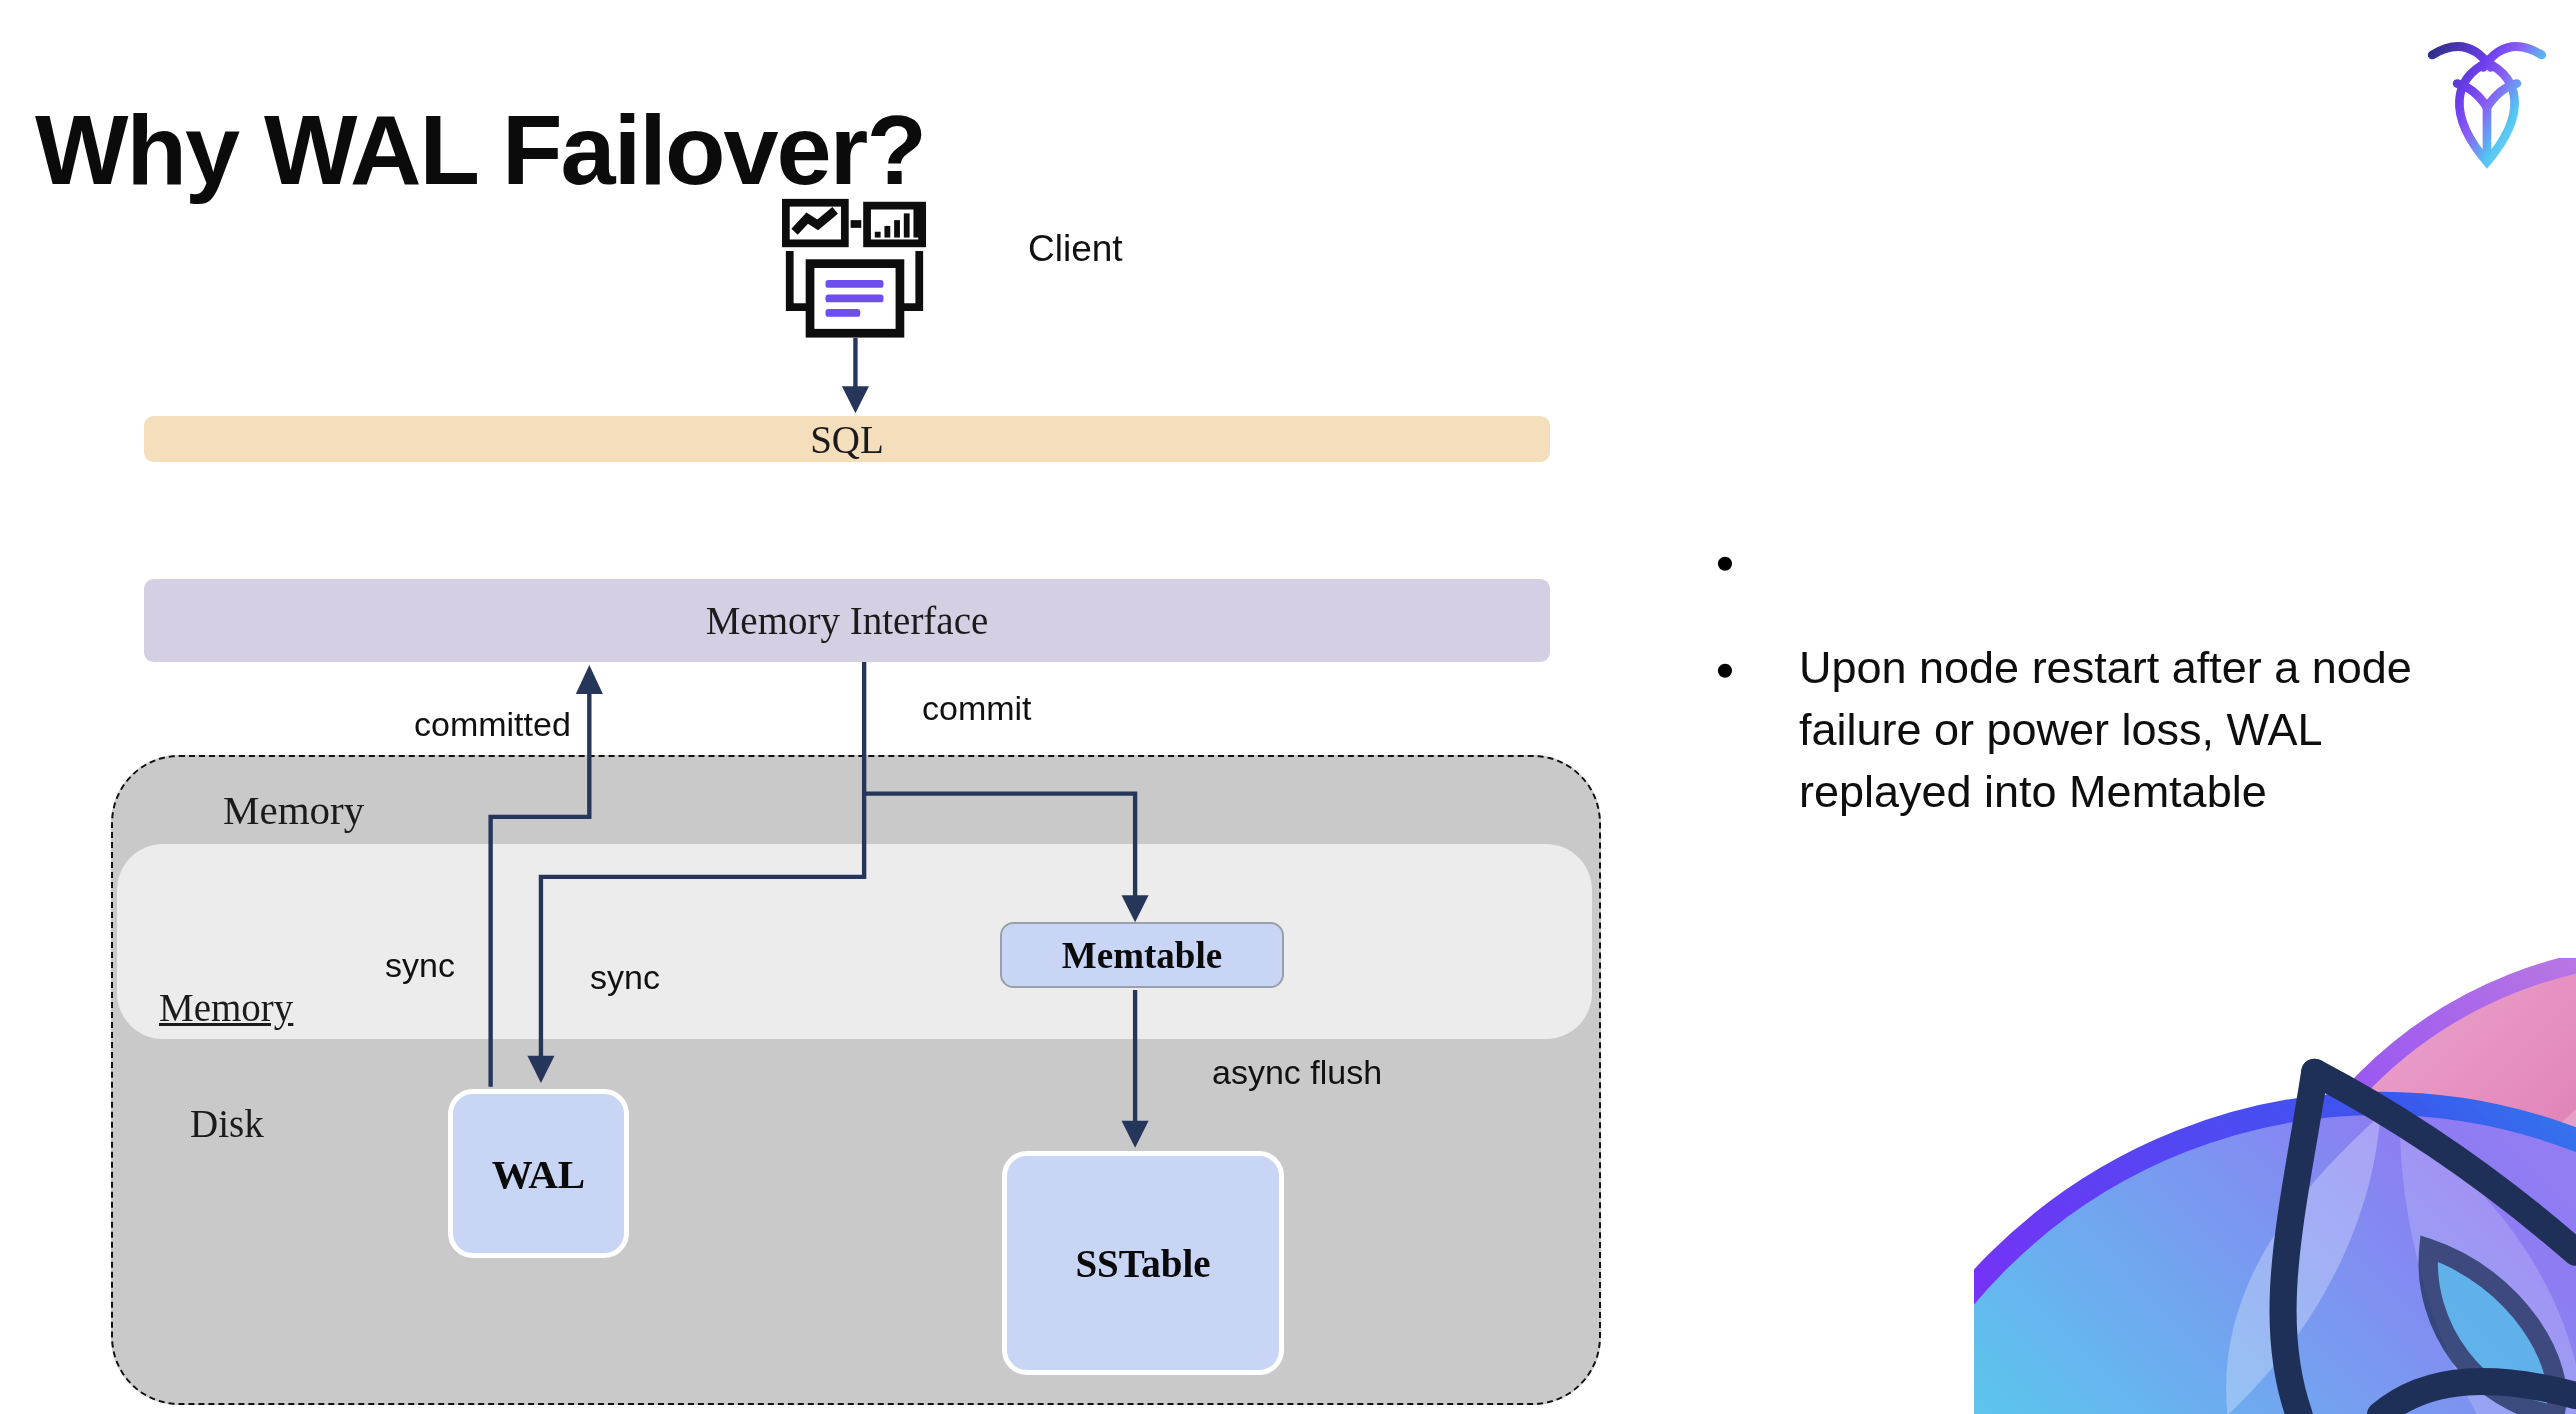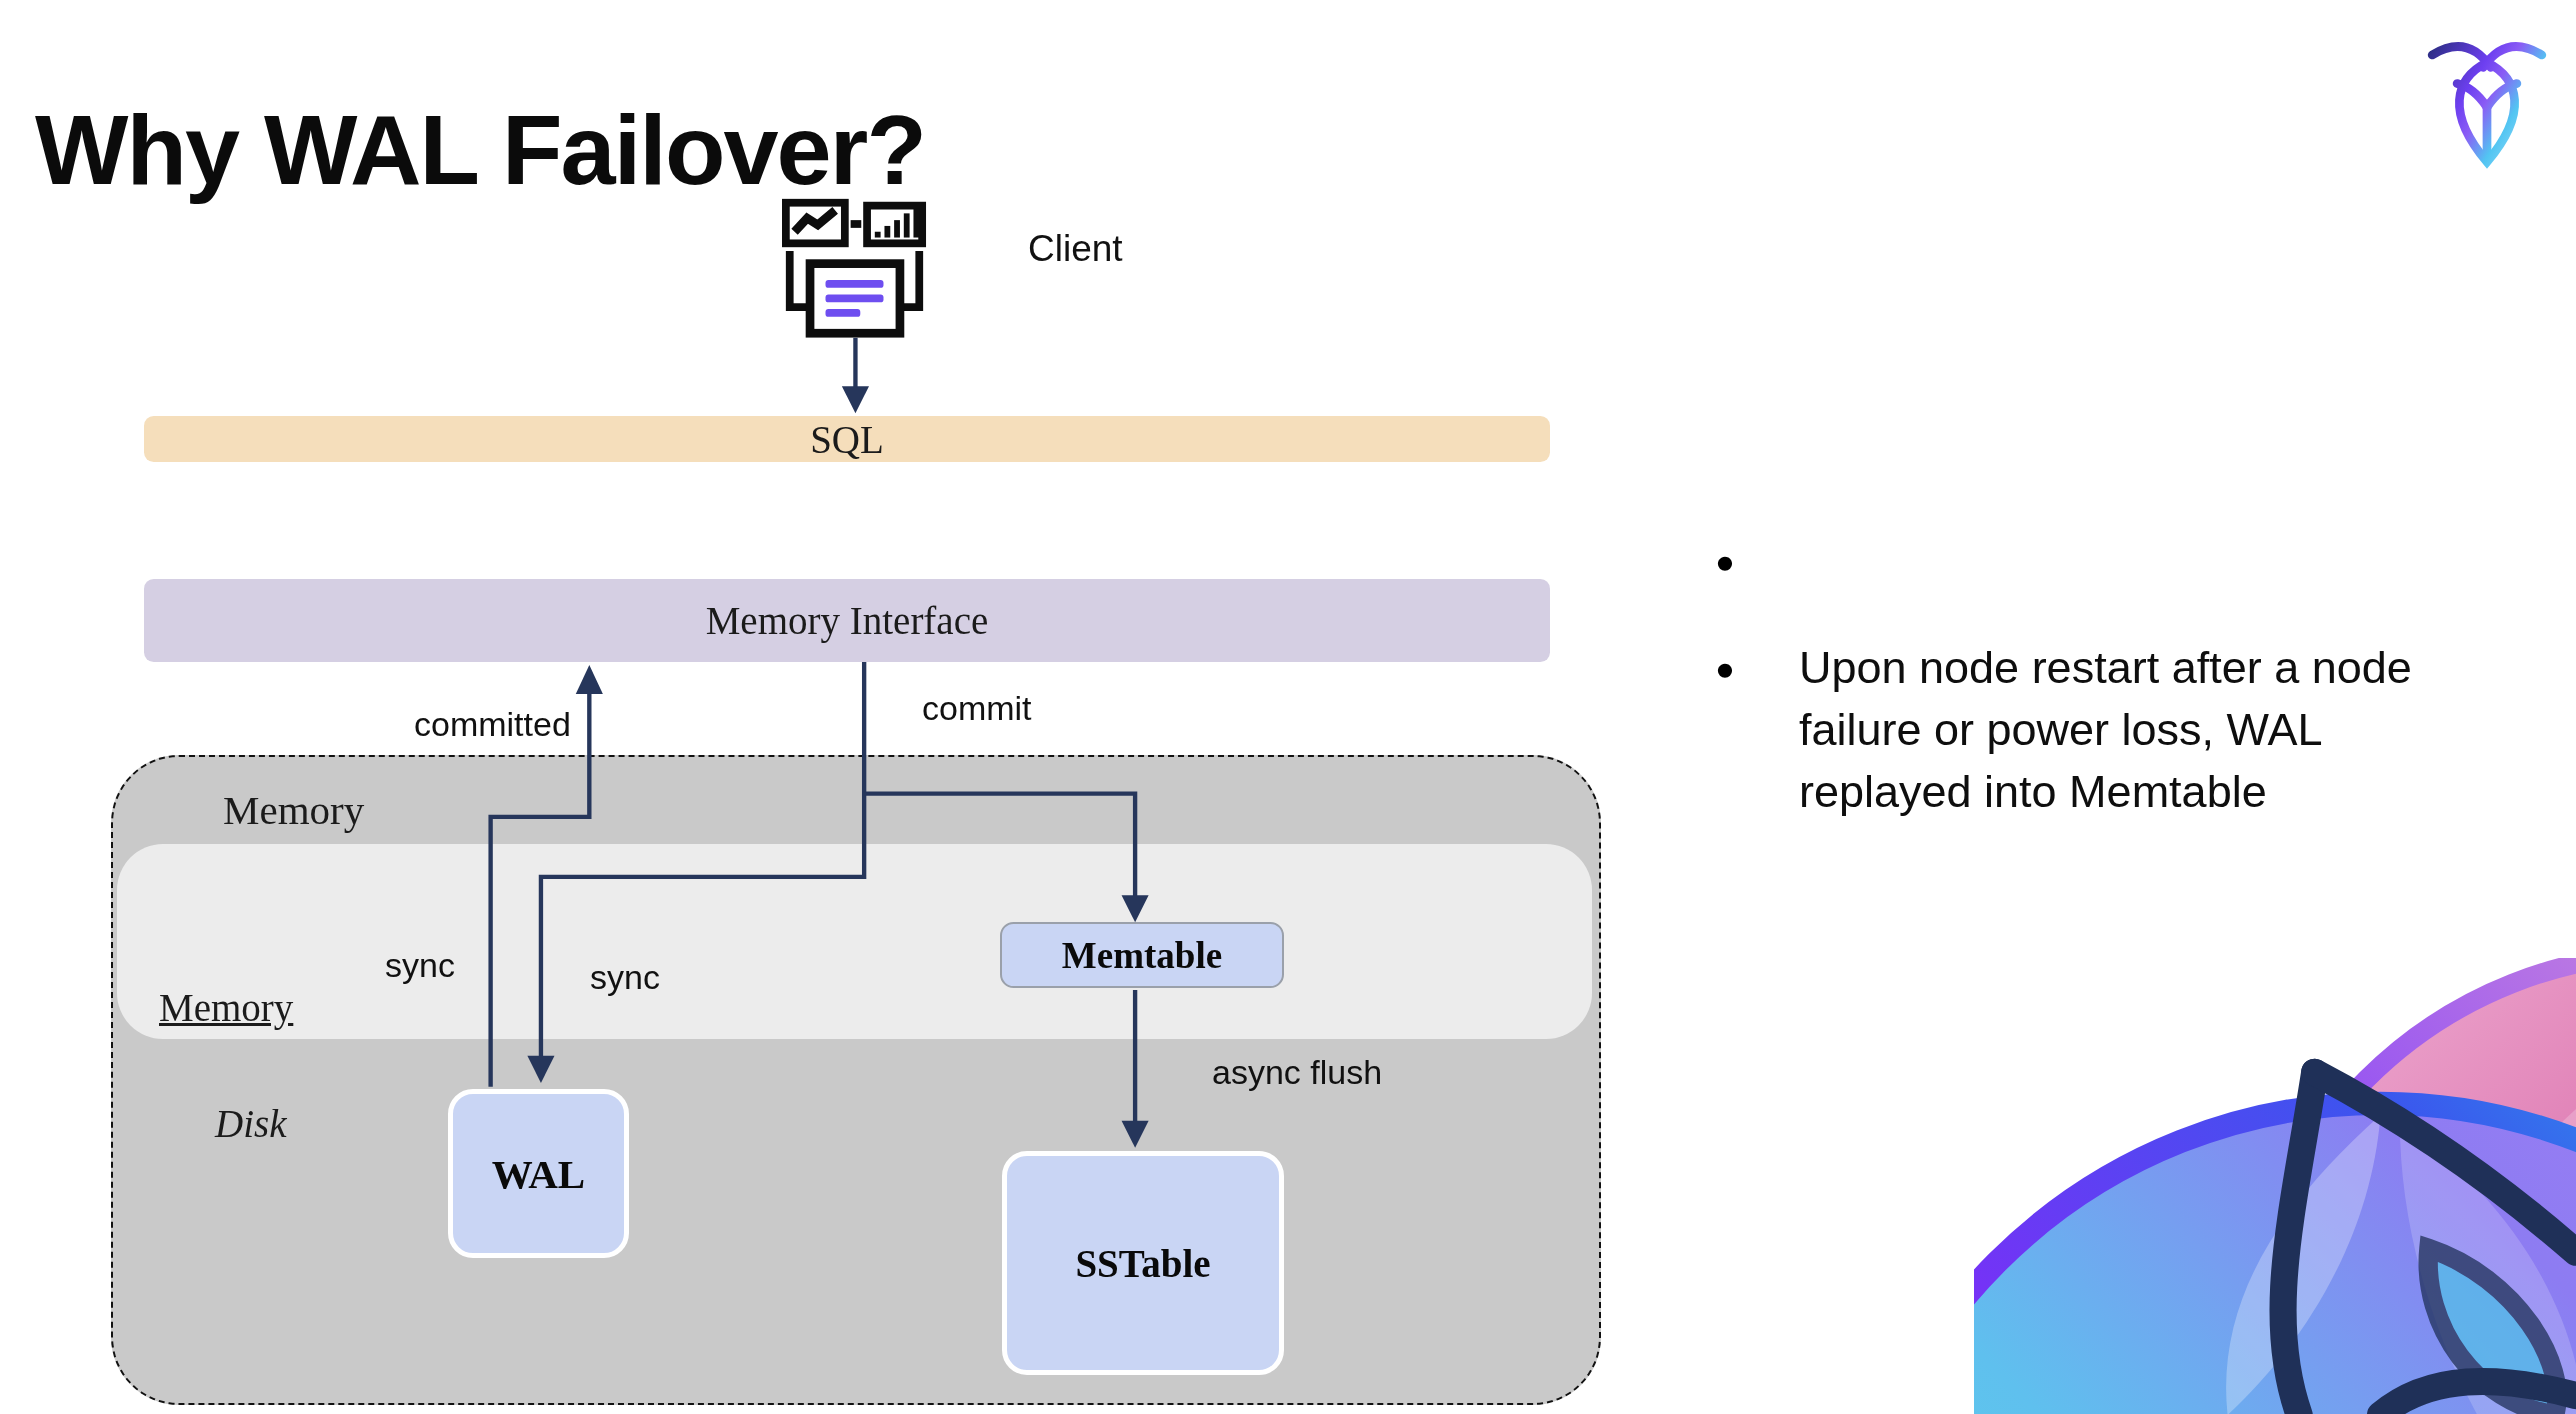--- a/index.html
+++ b/index.html
@@ -18,21 +18,21 @@
   .bar.storage{top:579px;height:83px;background:#d5cfe3;}
 
   
   .pebble{position:absolute;left:111px;top:755px;width:1490px;height:650px;
           background:#c9c9c9;border:2.9px dashed #111;border-radius:68px;box-sizing:border-box;}
   .memory-band{position:absolute;left:117px;top:844px;width:1475px;height:195px;
           background:#ececec;border-radius:46px;}
   .serif-label{position:absolute;font-family:"Liberation Serif", serif;color:#1b1b1b;}
   .lbl-pebble{left:223px;top:786px;font-size:41px;}
   .lbl-memory{left:159px;top:985px;font-size:39px;text-decoration:underline;}
-  .lbl-disk{left:215px;top:1101px;font-size:39px;font-style:italic;}
+  .lbl-disk{left:190px;top:1101px;font-size:39px;}
 
   
   .node{position:absolute;background:#c9d5f4;display:flex;align-items:center;justify-content:center;
         font-family:"Liberation Serif", serif;font-weight:bold;color:#0a0a0a;box-sizing:border-box;}
   .node.wal{left:448px;top:1089px;width:181px;height:169px;border:5.8px solid #ffffff;border-radius:25px;font-size:41px;}
   .node.memtable{left:1000px;top:922px;width:284px;height:66px;border:2.9px solid #9aa0aa;border-radius:13.5px;font-size:37px;align-items:center;}
   .node.sstable{left:1002px;top:1151px;width:282px;height:224px;border:5.8px solid #ffffff;border-radius:25px;font-size:39px;}
 
   
   .edge-label{position:absolute;font-size:34px;color:#111;}

